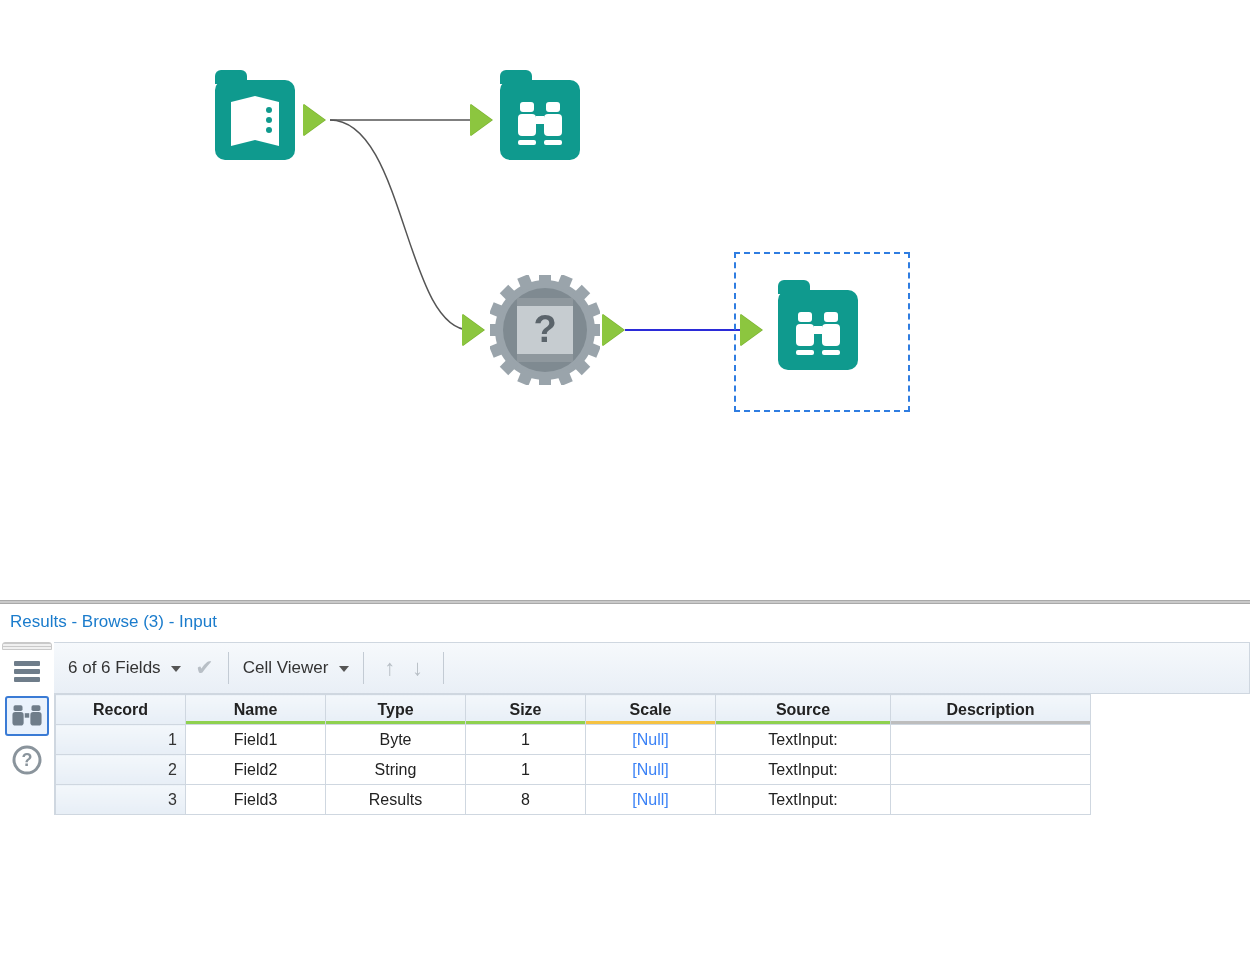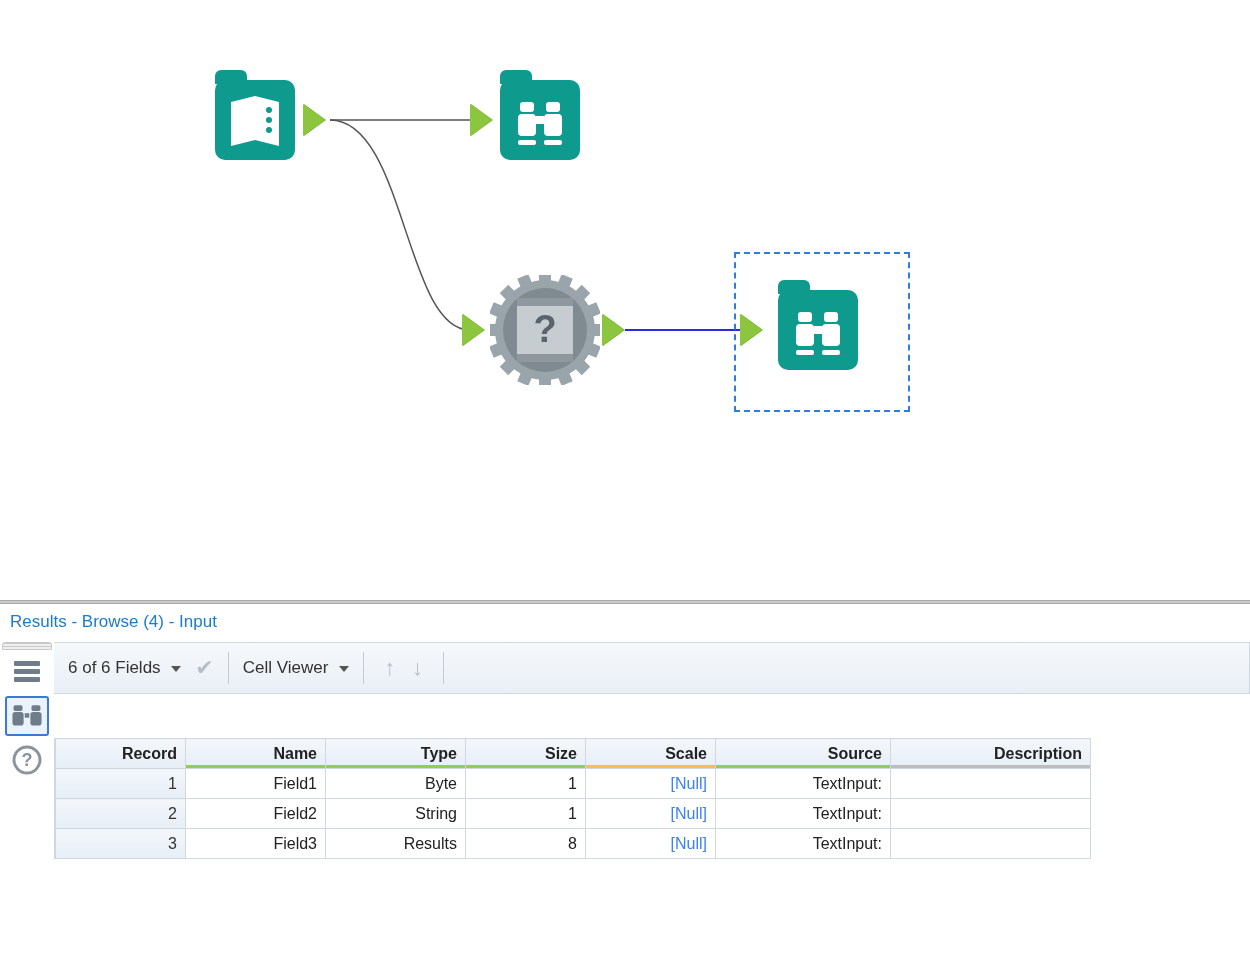--- a/index.html
+++ b/index.html
@@ -130,21 +130,20 @@
   .vstrip .vbtn.active {
     border: 2px solid #3a7bd5;
     background: #eaf2fc;
   }
 
   
   .toolbar-wrap {
     flex: 1;
     display: flex;
     flex-direction: column;
-    gap: 44px;
   }
   .toolbar-bar {
     height: 52px;
     background: linear-gradient(#f6f9fc,#e9eff6);
     border: 1px solid #cfd7e0;
     border-left: none;
     display: flex;
     align-items: center;
     gap: 14px;
     padding: 0 14px;
@@ -178,21 +177,21 @@
   .grid-wrap {
     border-left: 1px solid #cfd7e0;
   }
   table.grid {
     border-collapse: collapse;
     font-size: 16px;
   }
   table.grid th, table.grid td {
     border: 1px solid #cfd7e0;
     padding: 4px 8px;
-    text-align: right;
+    text-align: center;
     background: #fff;
     height: 30px;
   }
   table.grid th {
     background: linear-gradient(#f3f7fb,#e7eef6);
     font-weight: 600;
     position: relative;
   }
   table.grid th .underbar {
     position: absolute;
@@ -323,21 +322,21 @@
       <rect x="8" y="48" width="18" height="5" rx="2" fill="#fff"></rect>
       <rect x="34" y="48" width="18" height="5" rx="2" fill="#fff"></rect>
     </svg>
   </div>
 
 </div>
 
 <div class="hsplit"></div>
 
 <div class="results-panel">
-  <div class="results-title">Results - Browse (4) - Input</div>
+  <div class="results-title">Results - Browse (3) - Input</div>
 
   <div style="display:flex;">
     <div>
       <div class="vstrip-grip"></div>
       <div class="vstrip">
         <div class="vbtn">
           <svg width="30" height="26" viewBox="0 0 30 26">
             <rect x="2" y="2" width="26" height="5" rx="1" fill="#6f7d8a"></rect>
             <rect x="2" y="10" width="26" height="5" rx="1" fill="#6f7d8a"></rect>
             <rect x="2" y="18" width="26" height="5" rx="1" fill="#6f7d8a"></rect>

